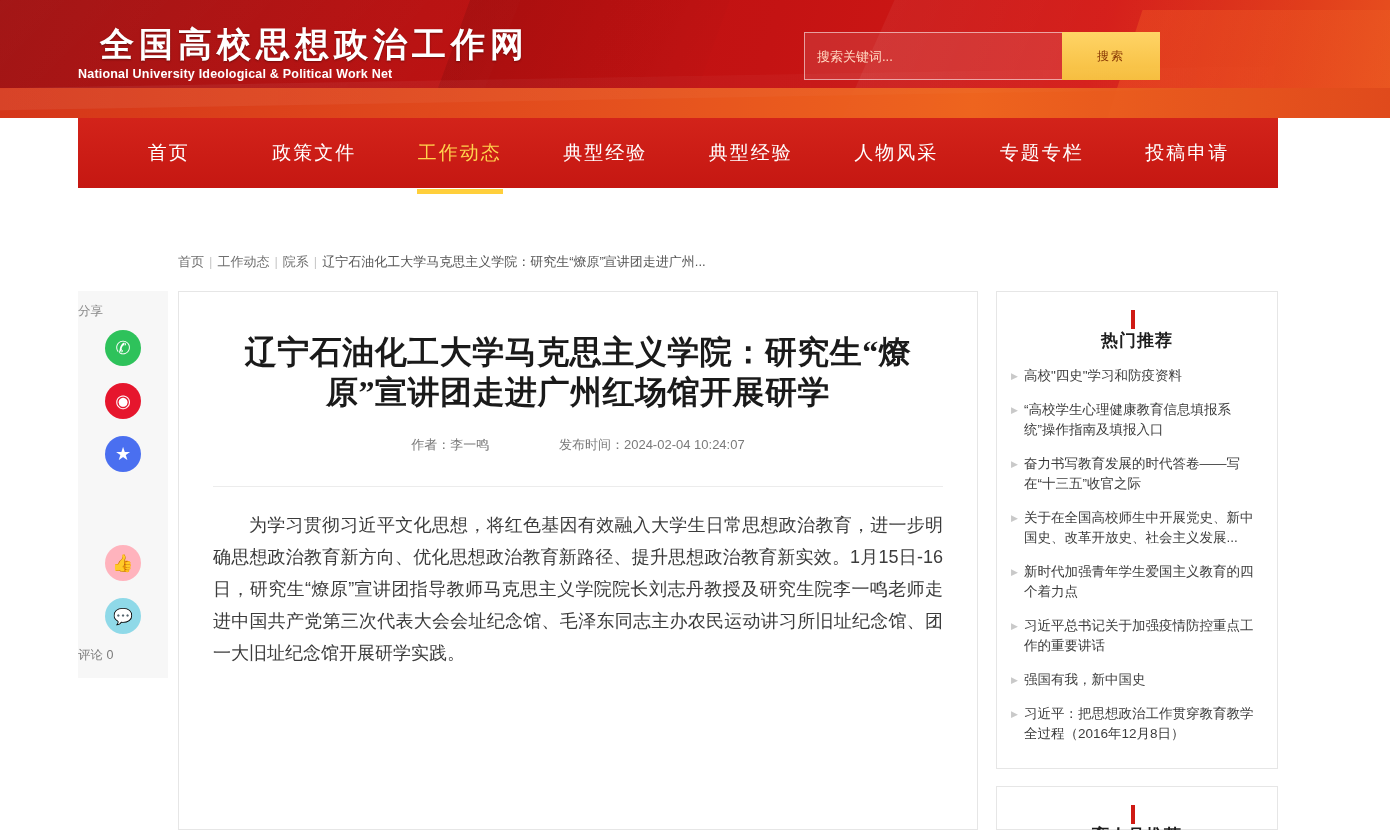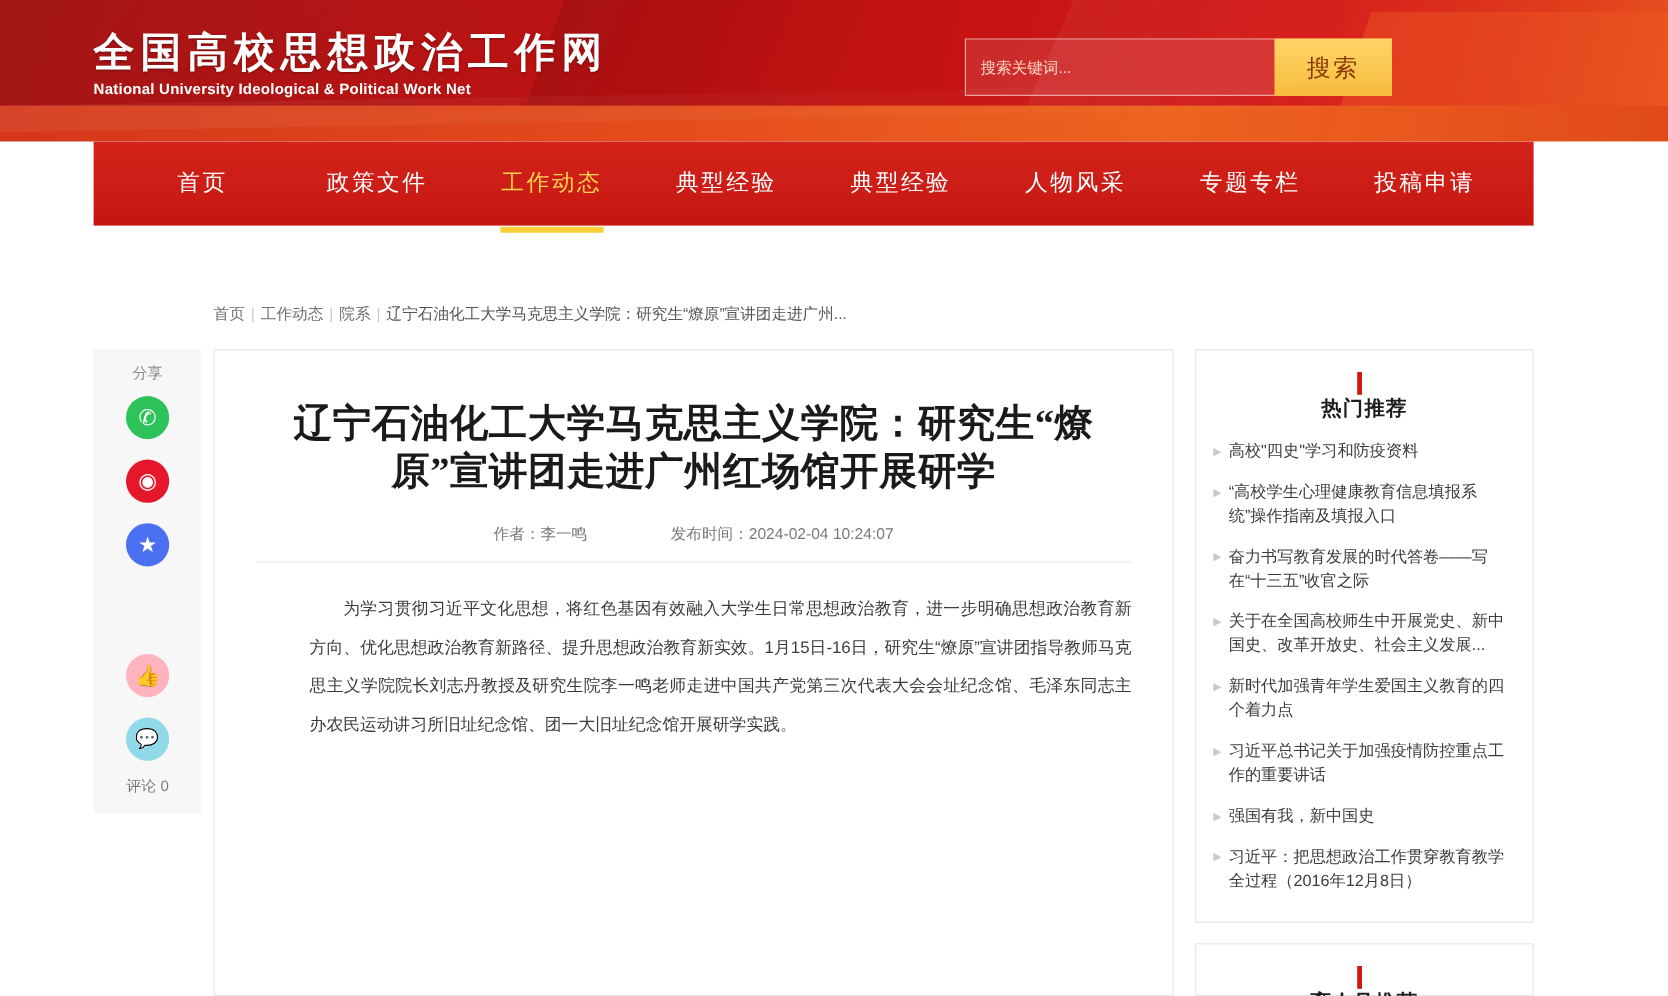--- a/index.html
+++ b/index.html
@@ -62,20 +62,21 @@
     color: #fff;
   }
   .logo-cn {
     font-family: "Liberation Serif", serif;
     font-weight: bold;
     font-size: 34px;
     letter-spacing: 5px;
     line-height: 38px;
     text-shadow: 0 1px 2px rgba(0,0,0,.35);
     white-space: nowrap;
+    margin-left: 22px;
   }
   .logo-en {
     font-size: 12.5px;
     letter-spacing: .2px;
     margin-top: 3px;
     white-space: nowrap;
     font-weight: bold;
   }
 
   .search-wrap {
@@ -95,21 +96,21 @@
     font-size: 13px;
     padding: 0 12px;
     outline: none;
   }
   .search-input::placeholder { color: #ffd9c3; }
   .search-btn {
     width: 98px; height: 48px;
     border: none;
     background: linear-gradient(180deg, #ffd466, #f6bd3d);
     color: #8a3a06;
-    font-size: 20px;
+    font-size: 12px;
     letter-spacing: 2px;
     cursor: pointer;
   }
   .login-btn {
     position: absolute;
     right: 82px; top: 32px;
     width: 122px; height: 48px;
     border: none;
     background: linear-gradient(180deg, #f9a055, #f07a2a);
     color: #fff;
@@ -166,21 +167,21 @@
   .breadcrumb .cur { color: #555; }
 
   
   .share-col {
     position: absolute;
     left: 78px; top: 291px;
     width: 90px;
     background: #f7f7f7;
     padding-top: 12px;
     padding-bottom: 14px;
-    text-align: center;
+    text-align: left;
   }
   .share-label {
     font-size: 12.5px;
     color: #8a8a8a;
     margin-bottom: 10px;
   }
   .share-icon {
     width: 36px; height: 36px;
     border-radius: 50%;
     margin: 0 auto 17px auto;
@@ -215,34 +216,33 @@
     font-family: "Liberation Serif", serif;
     font-size: 32px;
     font-weight: bold;
     color: #1a1a1a;
     text-align: center;
     line-height: 40px;
     letter-spacing: .5px;
   }
   .art-meta {
     margin-top: 24px;
-    padding-bottom: 14px;
+    padding-bottom: 32px;
     border-bottom: 1px solid #ececec;
     text-align: center;
     font-size: 13px;
     color: #7a7a7a;
   }
   .art-meta .m2 { margin-left: 66px; }
   .art-body {
     margin-top: 22px;
-    font-size: 14px;
+    font-size: 18px;
     color: #3b3b3b;
     line-height: 32px;
     text-align: justify;
-    margin-left: 45px;
   }
   .art-body p { margin: 0 0 2px 0; text-indent: 2em; }
 
   
   .rail-card {
     position: absolute;
     left: 996px;
     width: 282px;
     background: #fff;
     border: 1px solid #e6e6e6;

